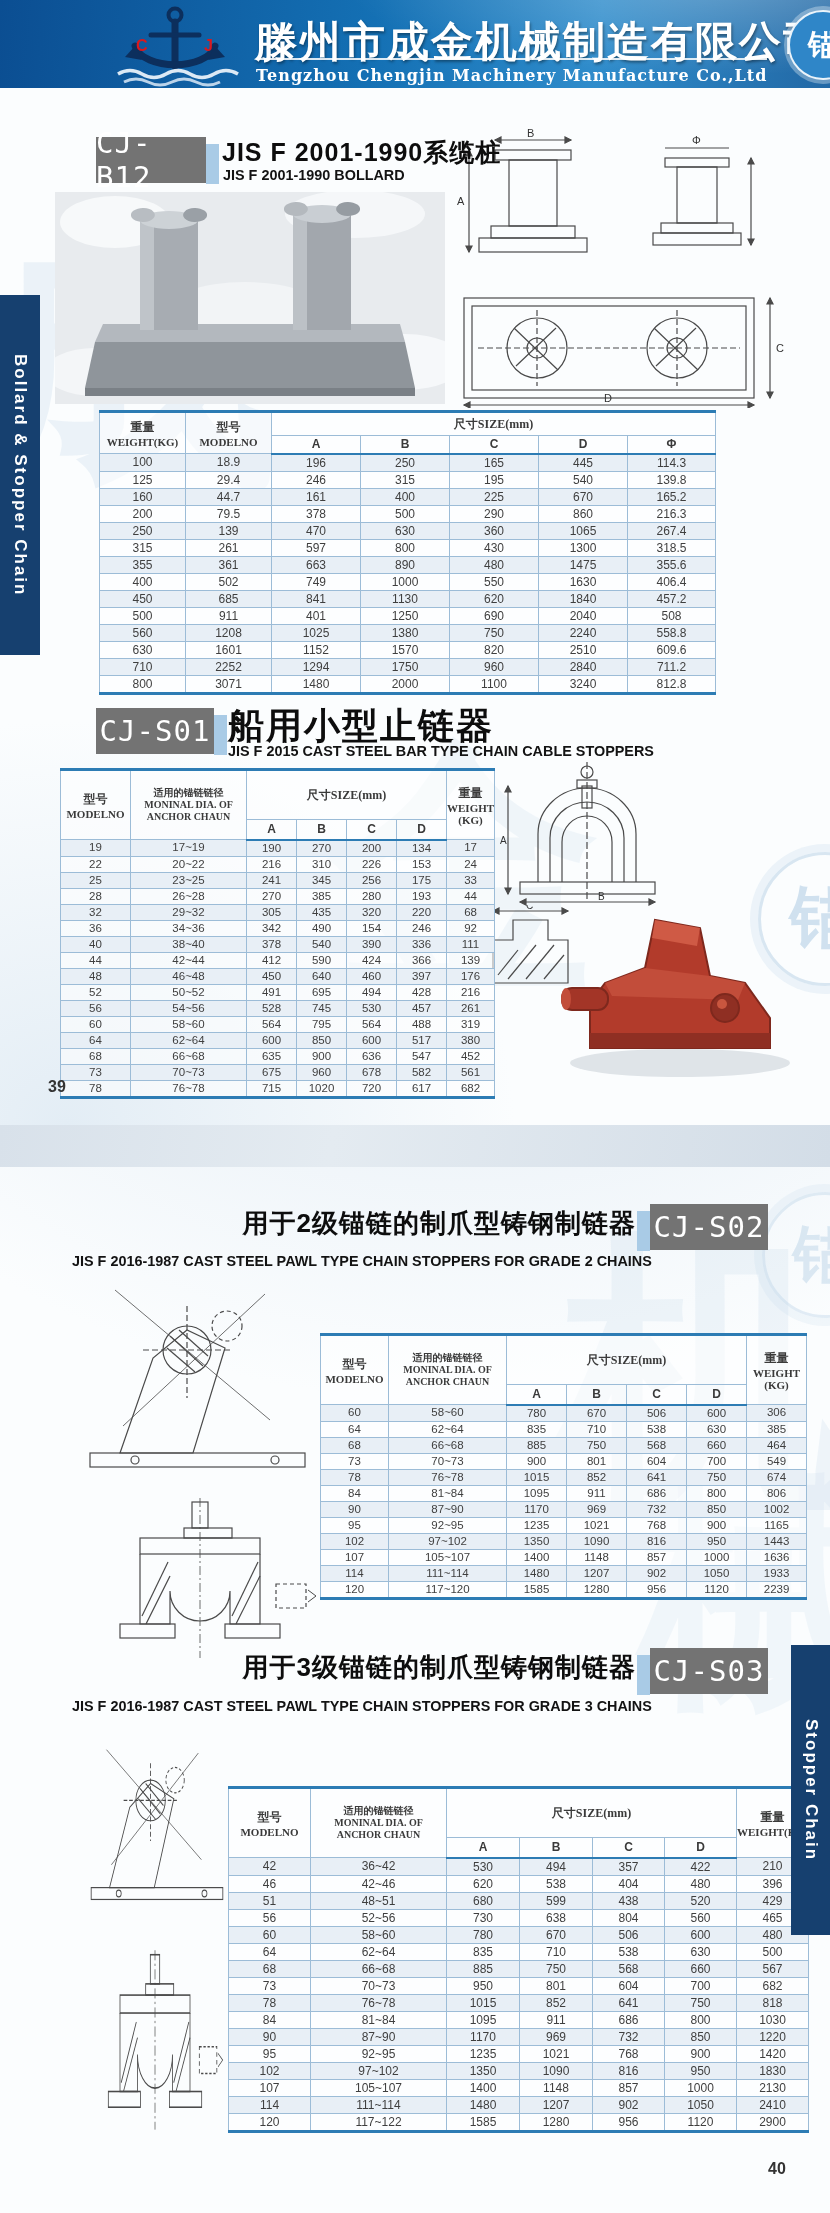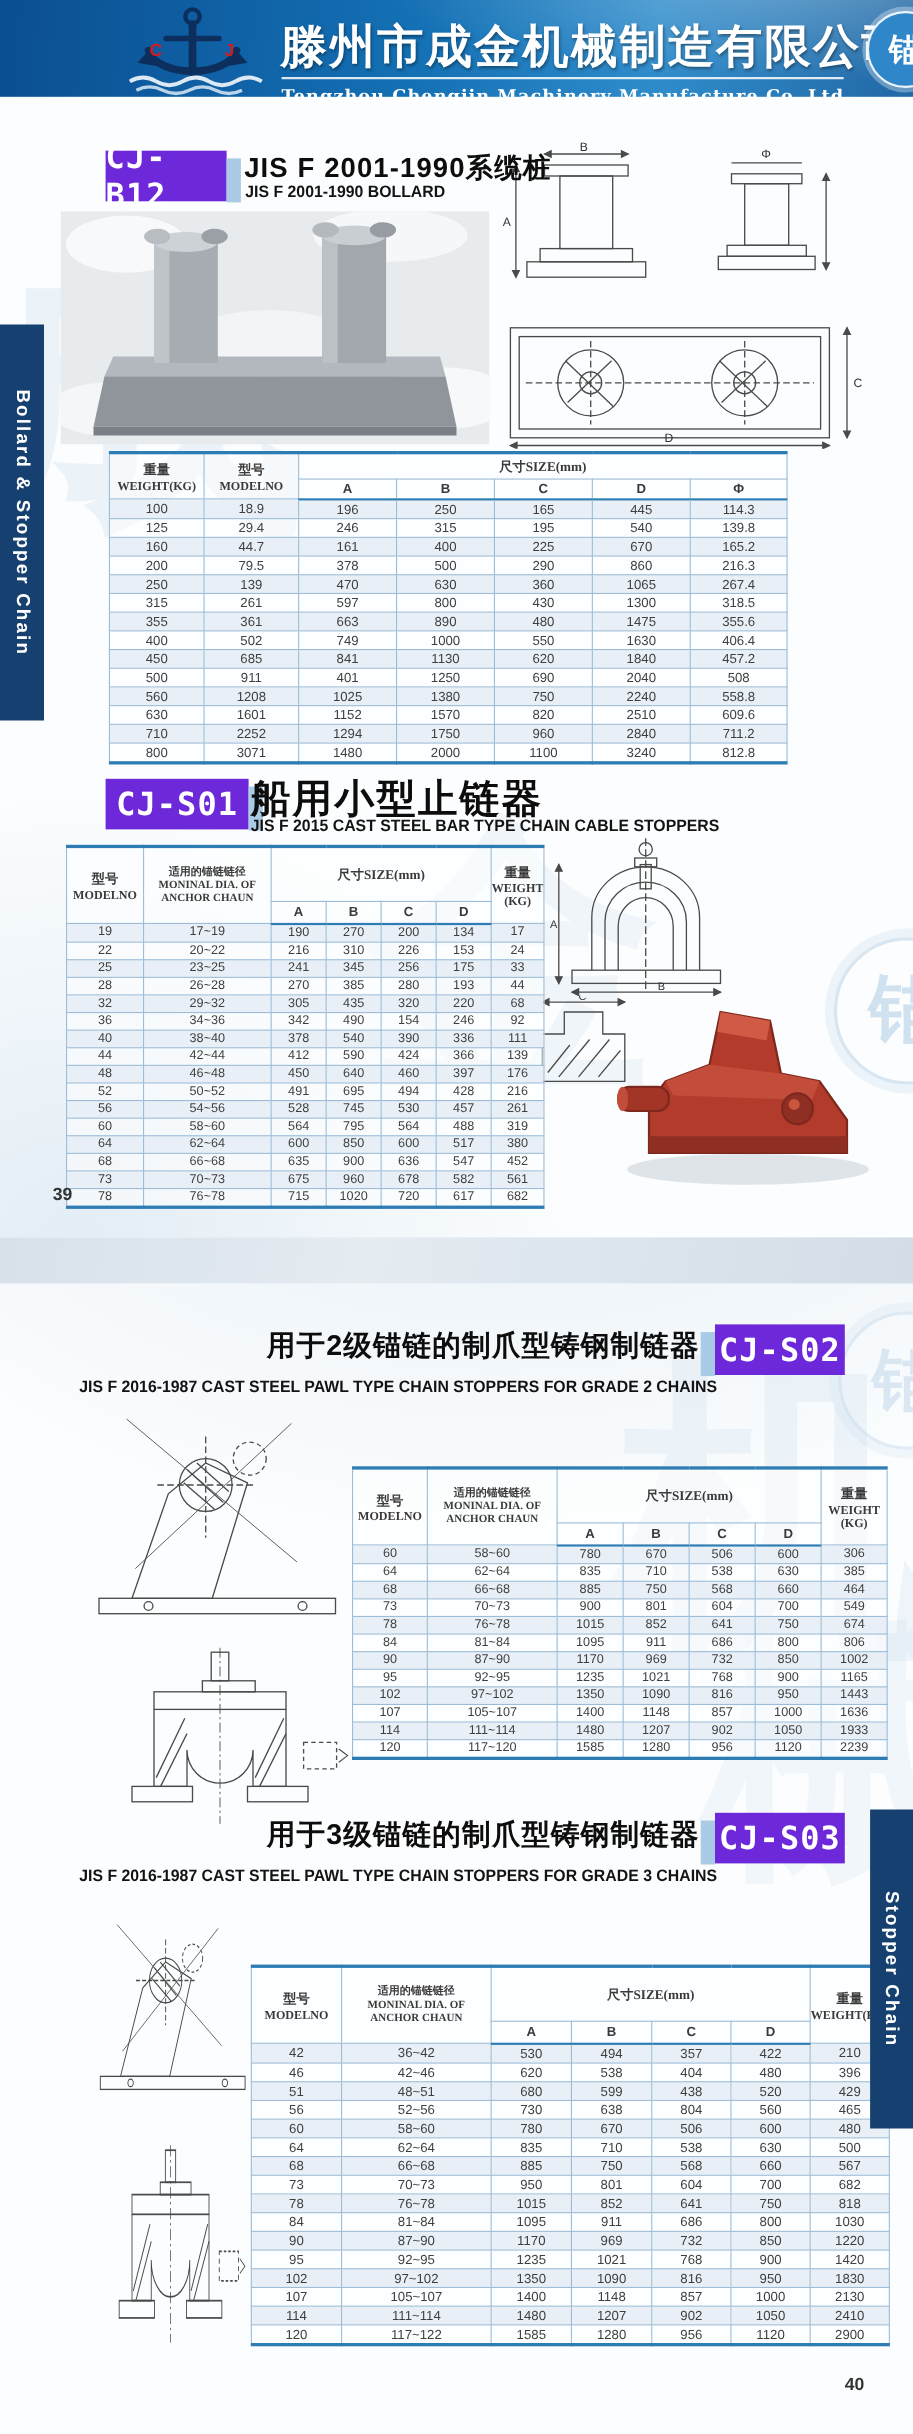--- a/index.html
+++ b/index.html
@@ -14,21 +14,21 @@
       radial-gradient(130% 90% at 55% -45%, #dfeaf4 0%, #eef4f9 45%, rgba(251,253,254,0) 75%),#fbfdfe;}
 
   
   .hdr{position:absolute;top:0;left:0;width:830px;height:88px;
       background:linear-gradient(95deg,#0b4e92 0%,#1470b4 45%,#2f8ccb 72%,#2268a5 100%);}
   .hdr::after{content:"";position:absolute;right:0;top:0;width:65%;height:100%;
       background:radial-gradient(ellipse at 80% -20%, rgba(255,255,255,.28), rgba(255,255,255,0) 62%);}
   .logo{position:absolute;left:110px;top:4px;z-index:3;}
   .co-cn{position:absolute;left:255px;top:14px;z-index:3;font-size:42px;font-weight:bold;color:#fff;
       letter-spacing:2px;text-shadow:1px 2px 3px rgba(0,0,0,.4);white-space:nowrap;}
-  .co-en{position:absolute;left:256px;top:70px;z-index:3;font-size:16px;font-weight:bold;color:#fff;
+  .co-en{position:absolute;left:256px;top:58px;z-index:3;font-size:16px;font-weight:bold;color:#fff;
       font-family:"DejaVu Serif","Liberation Serif",serif;border-top:2px solid rgba(255,255,255,.85);
       padding-top:6px;white-space:nowrap;letter-spacing:1px;}
   .hdr-seal{position:absolute;left:788px;top:10px;z-index:3;width:66px;height:66px;border-radius:50%;
       border:2px solid #eaf3fa;background:#2f86c8;box-shadow:0 0 0 4px rgba(234,243,250,.35);
       display:flex;align-items:center;justify-content:center;color:#fff;font-size:30px;font-weight:bold;}
 
   
   .wm{position:absolute;z-index:1;color:#c3d8ea;pointer-events:none;}
   .wm-ghost{font-weight:bold;opacity:.28;}
   .wm-circle{border-radius:50%;border:3px solid #bcd4e8;box-shadow:0 0 0 8px rgba(188,212,232,.45);
@@ -36,22 +36,22 @@
 
   
   .side-bar{position:absolute;z-index:4;background:#16406f;color:#fff;font-weight:bold;font-size:17px;
       letter-spacing:2px;display:flex;align-items:center;justify-content:center;
       writing-mode:vertical-rl;text-orientation:sideways;}
   .side-l{left:0;top:295px;width:40px;height:360px;}
   .side-r{left:791px;top:1645px;width:39px;height:290px;}
   .pageno{position:absolute;z-index:4;font-size:16px;color:#333;font-weight:bold;}
 
   
-  .badge{position:absolute;z-index:4;height:46px;background:#6d28d9;color:#fff;
-      font-family:"DejaVu Sans Mono","Liberation Mono",monospace;font-weight:bold;font-size:29px;
+  .badge{position:absolute;z-index:4;height:46px;background:#737373;color:#fff;
+      font-family:"DejaVu Sans Mono","Liberation Mono",monospace;font-weight:normal;font-size:29px;
       display:flex;align-items:center;justify-content:center;letter-spacing:1px;}
   .tail-r::after{content:"";position:absolute;right:-13px;top:7px;width:13px;height:40px;background:#a9cbe6;}
   .tail-l::before{content:"";position:absolute;left:-13px;top:7px;width:13px;height:40px;background:#a9cbe6;}
   .t-cn{position:absolute;z-index:4;font-weight:bold;color:#0d0d0d;white-space:nowrap;}
   .t-en{position:absolute;z-index:4;font-weight:bold;color:#131313;font-size:15px;white-space:nowrap;
       transform:scaleX(.96);transform-origin:left;}
 
   
   .tbl{position:absolute;z-index:3;border-collapse:collapse;table-layout:fixed;text-align:center;
       color:#3a3a3a;font-size:12px;background:rgba(255,255,255,.55);}
@@ -342,21 +342,21 @@
           <td>3071</td>
           <td>1480</td>
           <td>2000</td>
           <td>1100</td>
           <td>3240</td>
           <td>812.8</td>
         </tr>
       </tbody>
   </table>
 
-  <div class="badge tail-r" style="left:96px;top:708px;width:130px;">CJ-S01</div>
+  <div class="badge tail-r" style="left:96px;top:708px;width:118px;">CJ-S01</div>
   <div class="t-cn" style="left:228px;top:702px;font-size:36px;letter-spacing:2px;">船用小型止链器</div>
   <div class="t-en" style="left:228px;top:742px;">JIS F 2015 CAST STEEL BAR TYPE CHAIN CABLE STOPPERS</div>
 
   <table class="tbl t-s01" style="left:60px;top:768px;width:434px;">
     <colgroup>
         <col style="width:70px">
         <col style="width:116px">
         <col style="width:50px">
         <col style="width:50px">
         <col style="width:50px">

